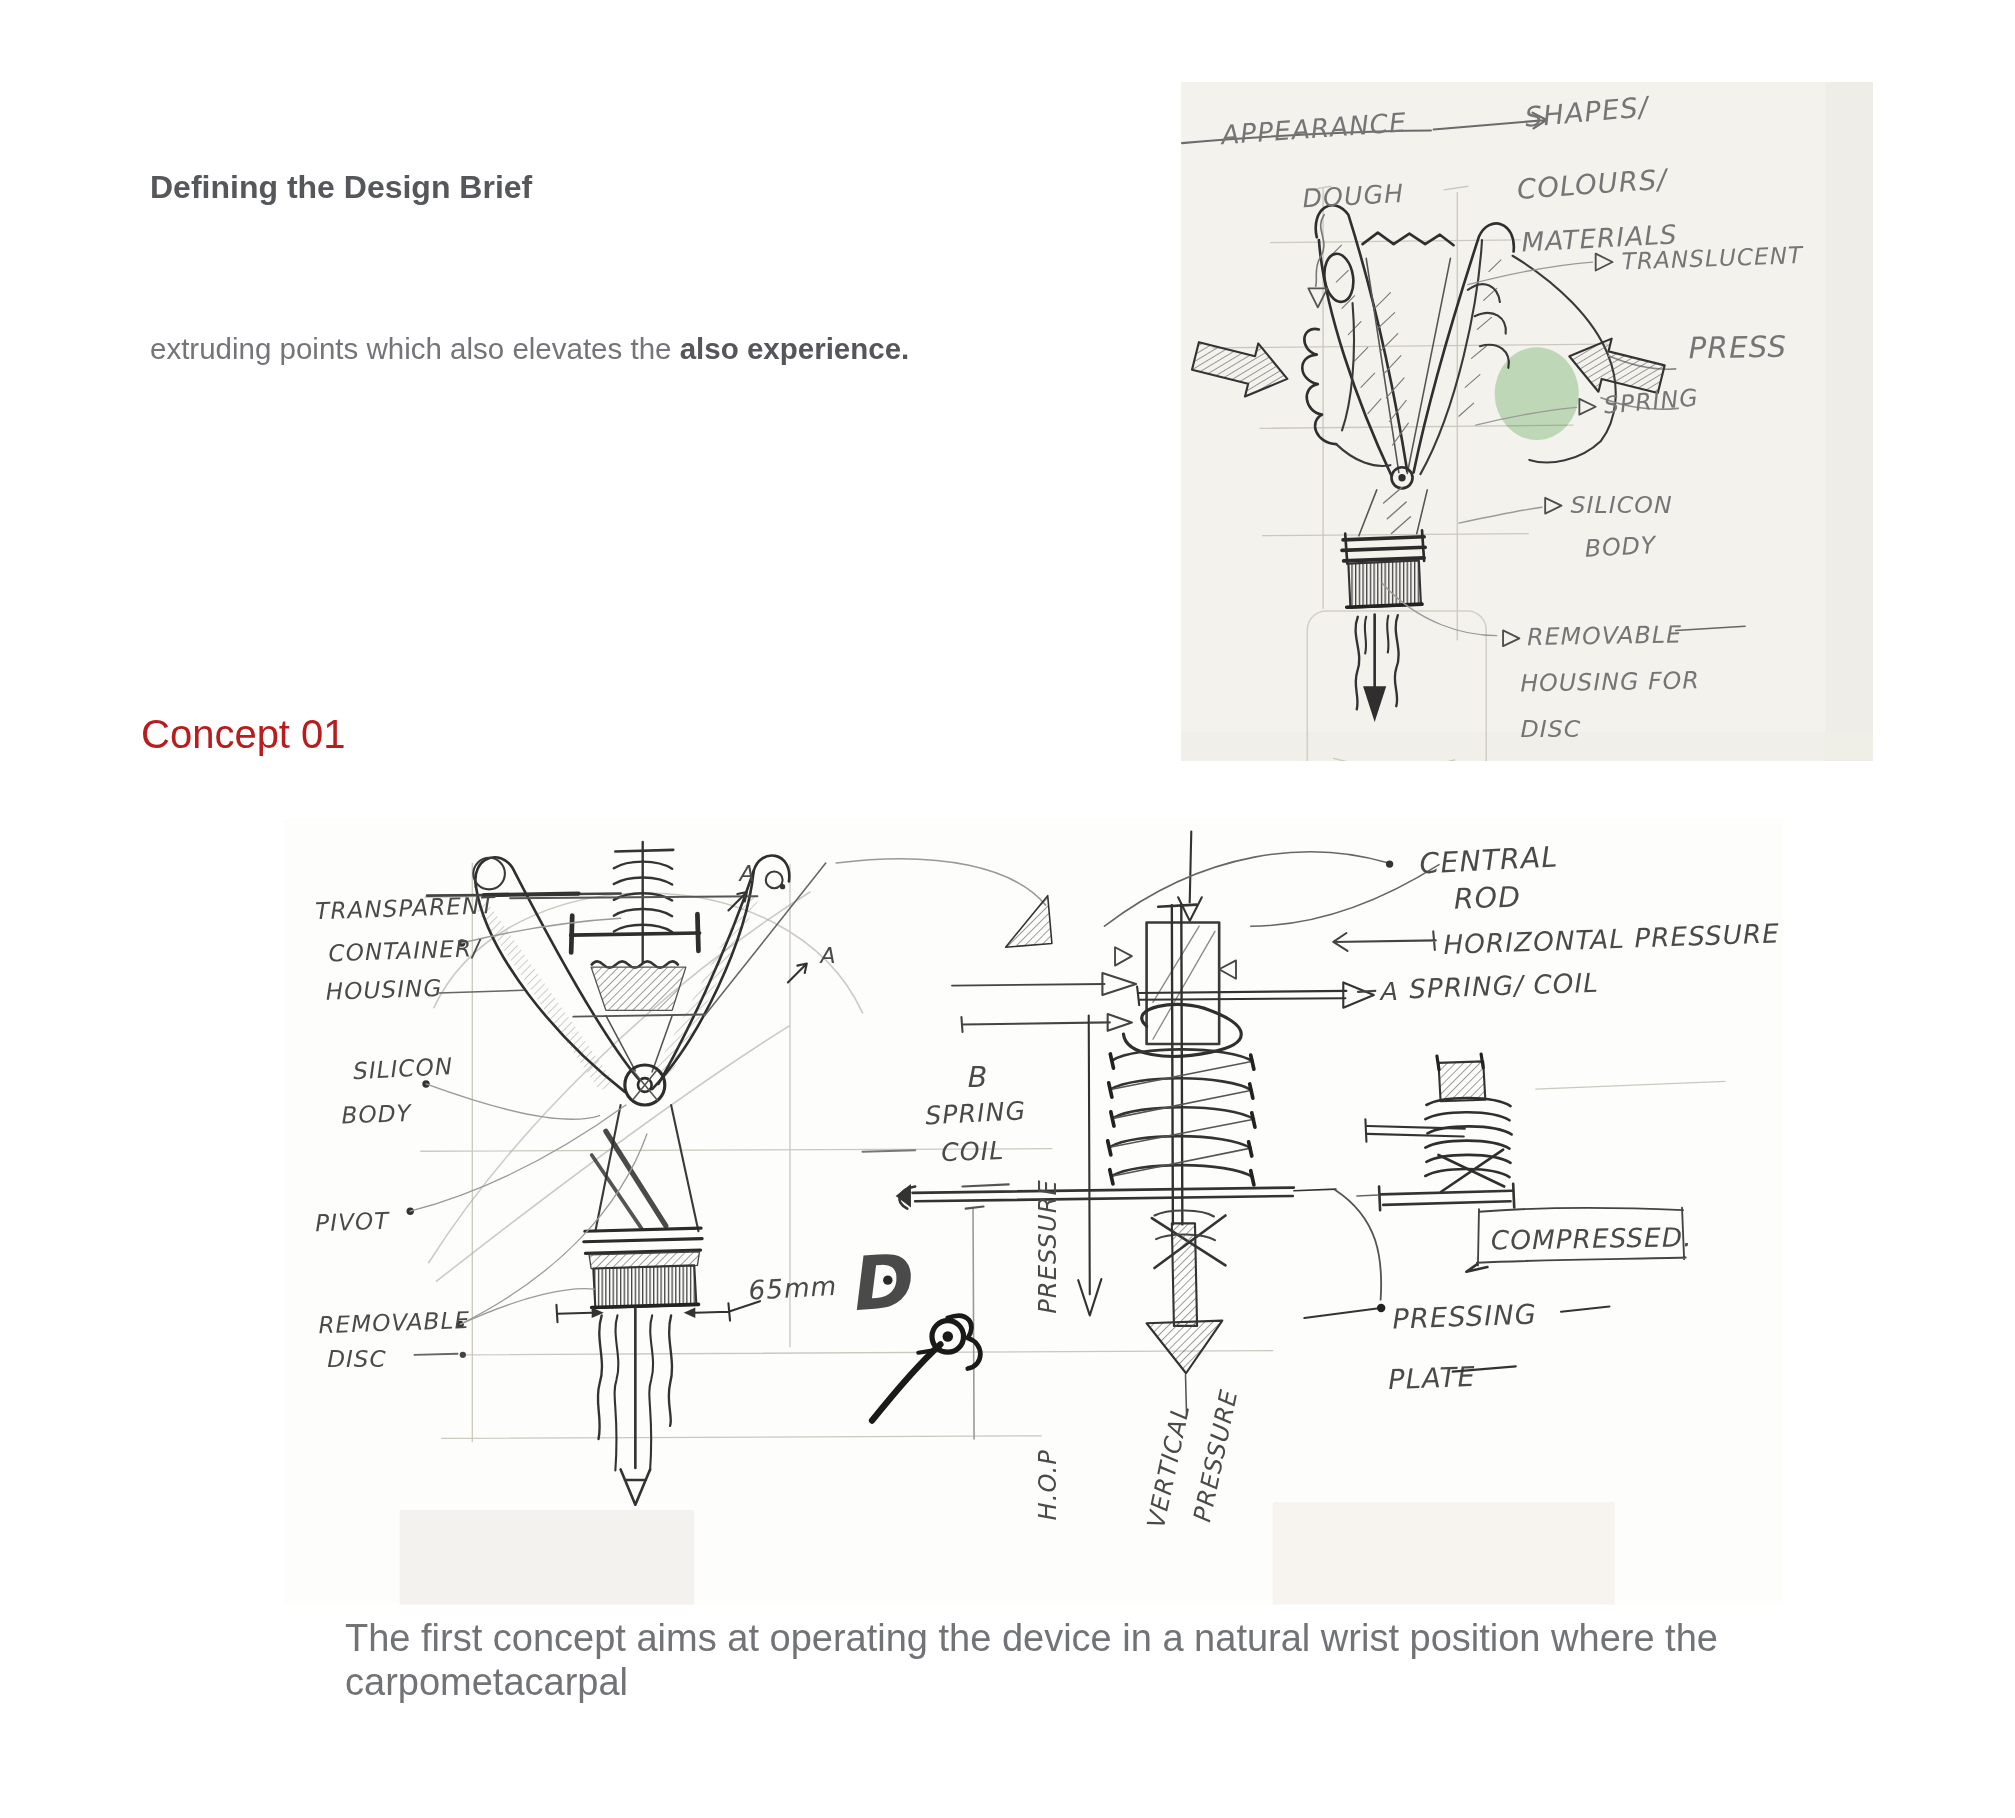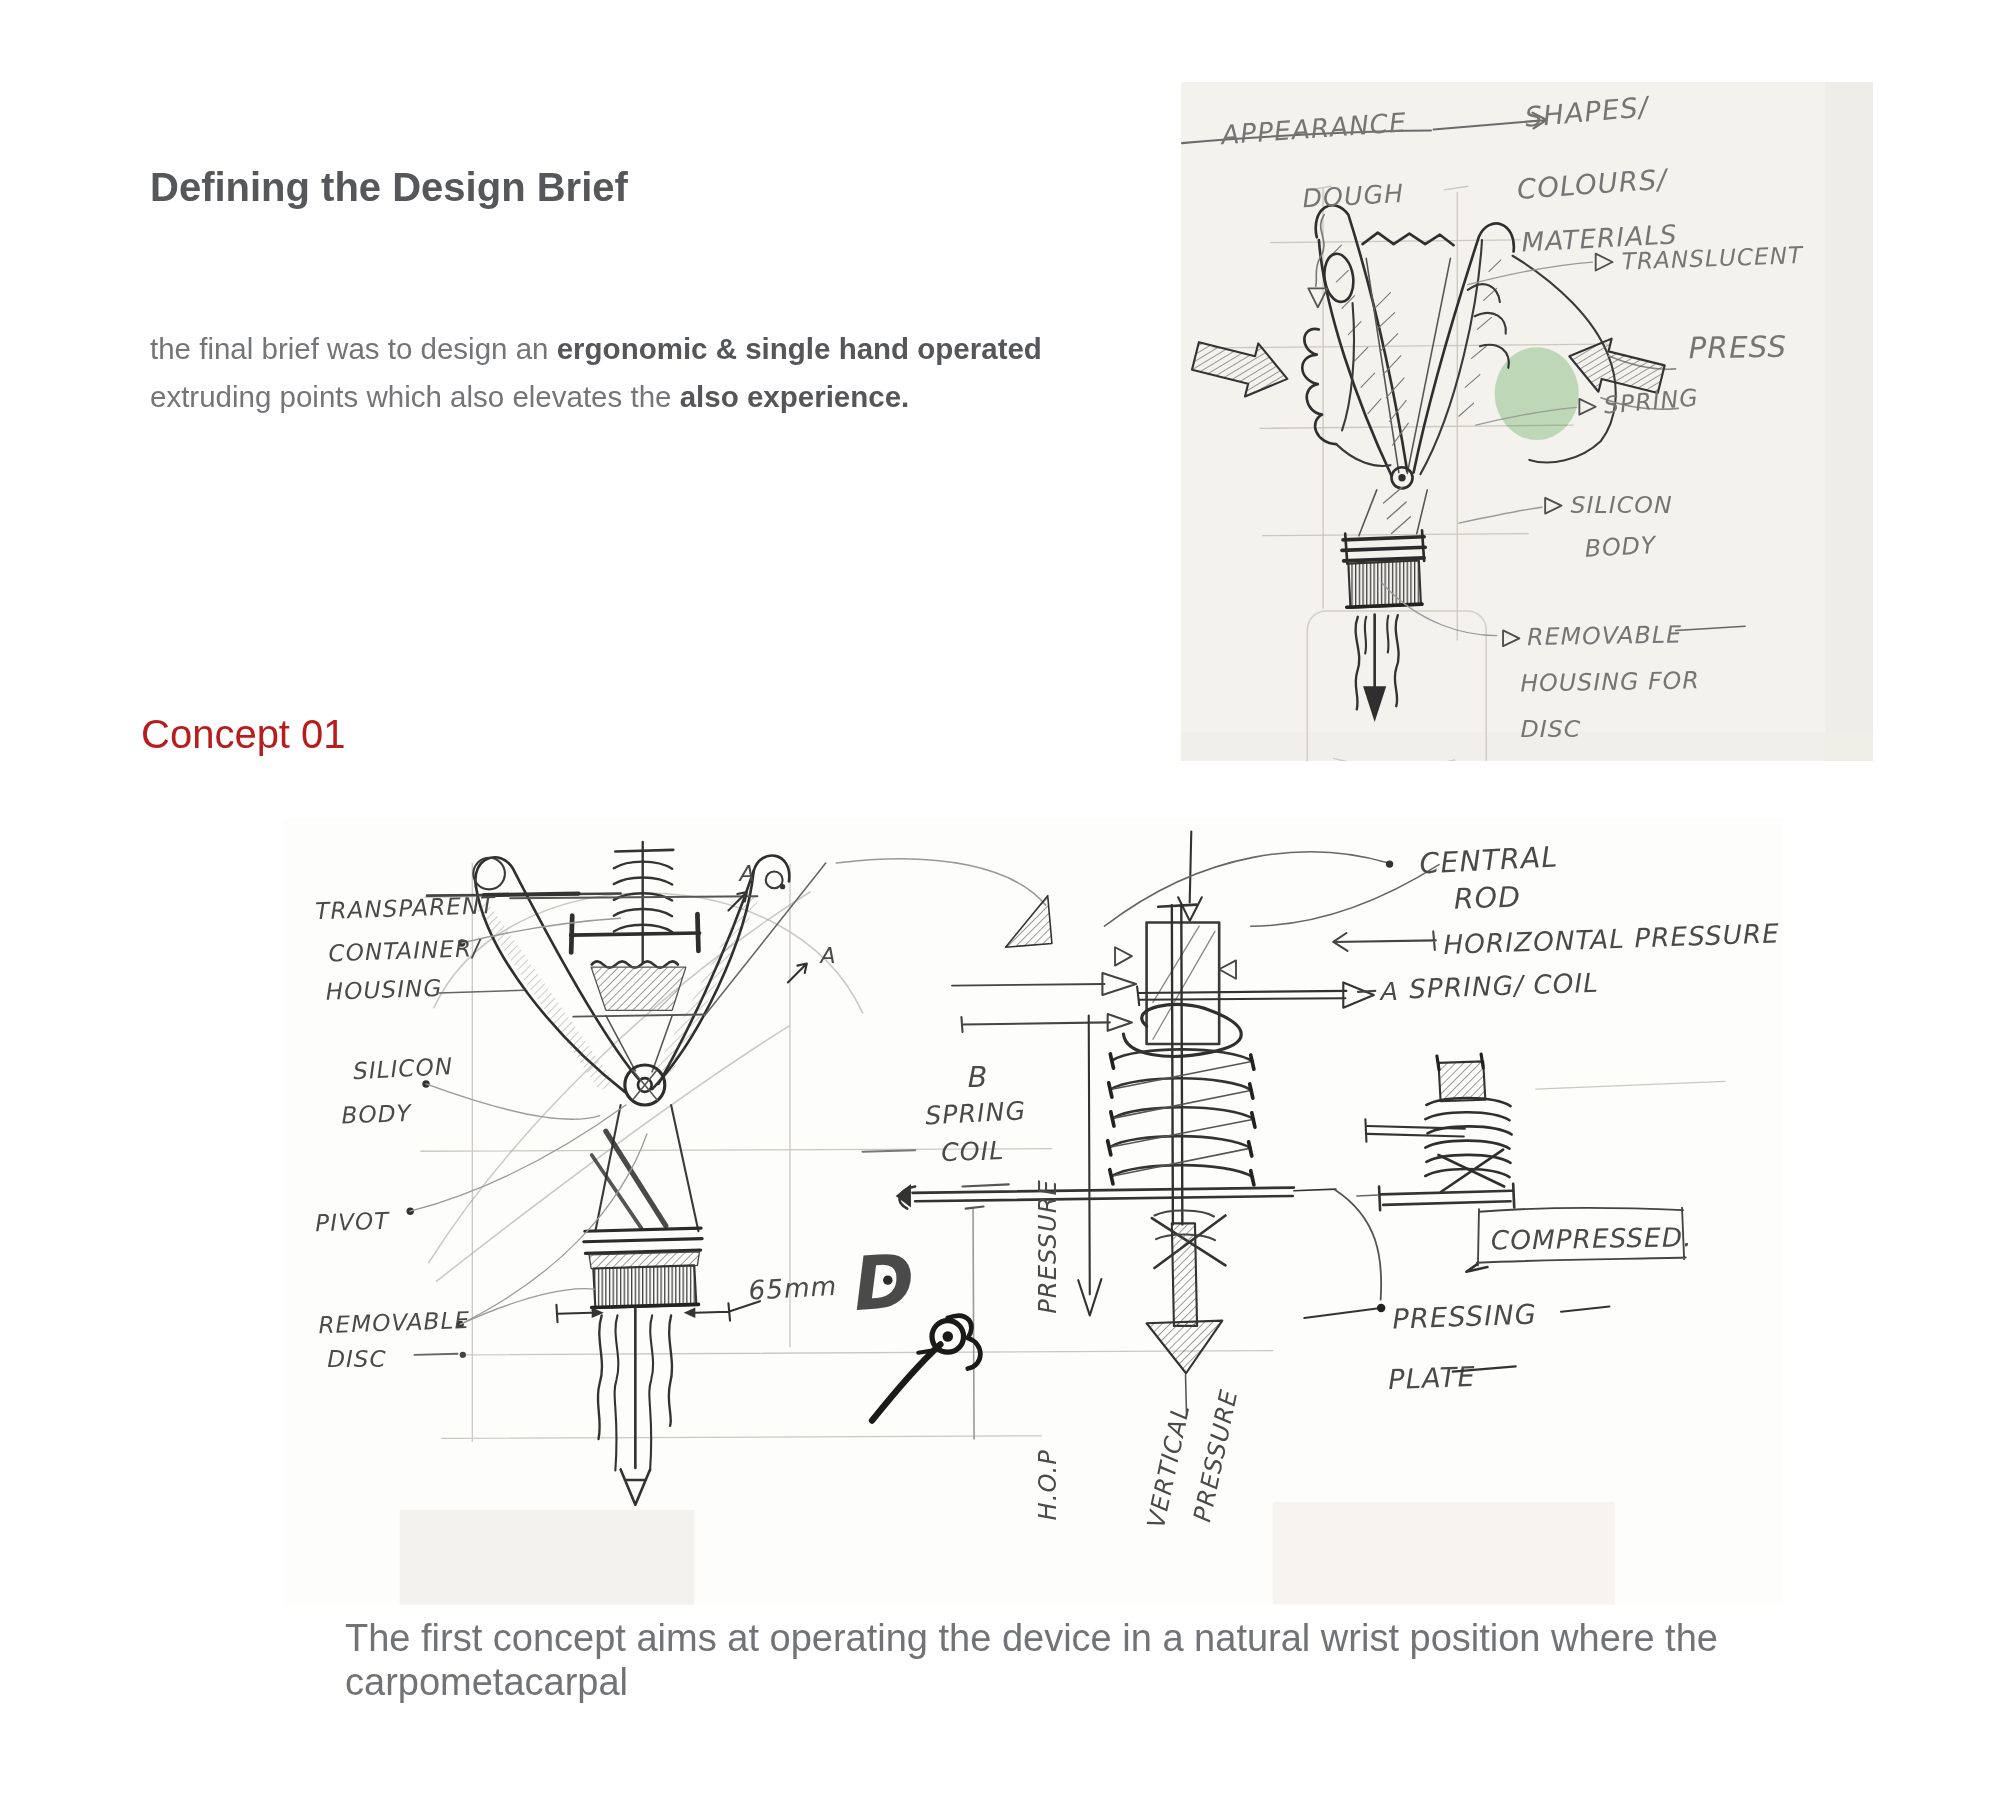--- a/index.html
+++ b/index.html
@@ -2,21 +2,21 @@
 <html style="font-size:8.4px"><head>
 <meta charset="utf-8">
 <style>
   html,body{margin:0;padding:0;}
   body{
     width:2015px;height:1818px;position:relative;background:#ffffff;
     font-family:"Liberation Sans", sans-serif;overflow:hidden;
   }
   .abs{position:absolute;}
   .heading{
-    font-size:40px;font-weight:700;color:#56575a;letter-spacing:0px;line-height:58px;
+    font-size:32px;font-weight:700;color:#56575a;letter-spacing:0px;line-height:58px;
   }
   .body-copy{font-size:29.5px;color:#747578;line-height:48px;}
   .body-copy b{color:#55565a;font-weight:700;}
   .concept-label{font-size:40px;font-weight:400;color:#b91c1c;line-height:47px;}
   .caption-copy{font-size:38px;color:#727376;line-height:44px;}
   svg path,svg line,svg polyline,svg polygon,svg ellipse,svg circle,svg rect{
     stroke-linecap:round;stroke-linejoin:round;
   }
   .hw{font-family:"DejaVu Sans",sans-serif;font-style:italic;fill:#4a4a4a;letter-spacing:2px;}
   .hwp{fill:#757575;}
@@ -25,21 +25,20 @@
   .ink{stroke:#2f2f2f;fill:none;stroke-width:5;}
   .ink4{stroke:#3a3a3a;fill:none;stroke-width:4;}
   .pen{stroke:#555555;fill:none;stroke-width:3;}
 </style>
 </head>
 <body>
 
 <div class="abs heading" style="left:150px;top:158px;">Defining the Design Brief</div>
 
 <div class="abs body-copy" style="left:150px;top:325px;width:1052px;">
-  <div><span>the final brief was to design an </span><b>ergonomic &amp; single hand operated</b></div>
   <div><span>extruding points which also elevates the </span><b>also experience.</b></div>
 </div>
 
 <div class="abs concept-label" style="left:141px;top:711px;">Concept 01</div>
 
 <div class="abs caption-copy" style="left:345px;top:1616px;width:1421px;">
   <div>The first concept aims at operating the device in a natural wrist position where the carpometacarpal</div>
 </div>
 
 <svg class="abs" style="left:1181px;top:82px;" width="692" height="679" viewBox="0 0 1315 1290">

